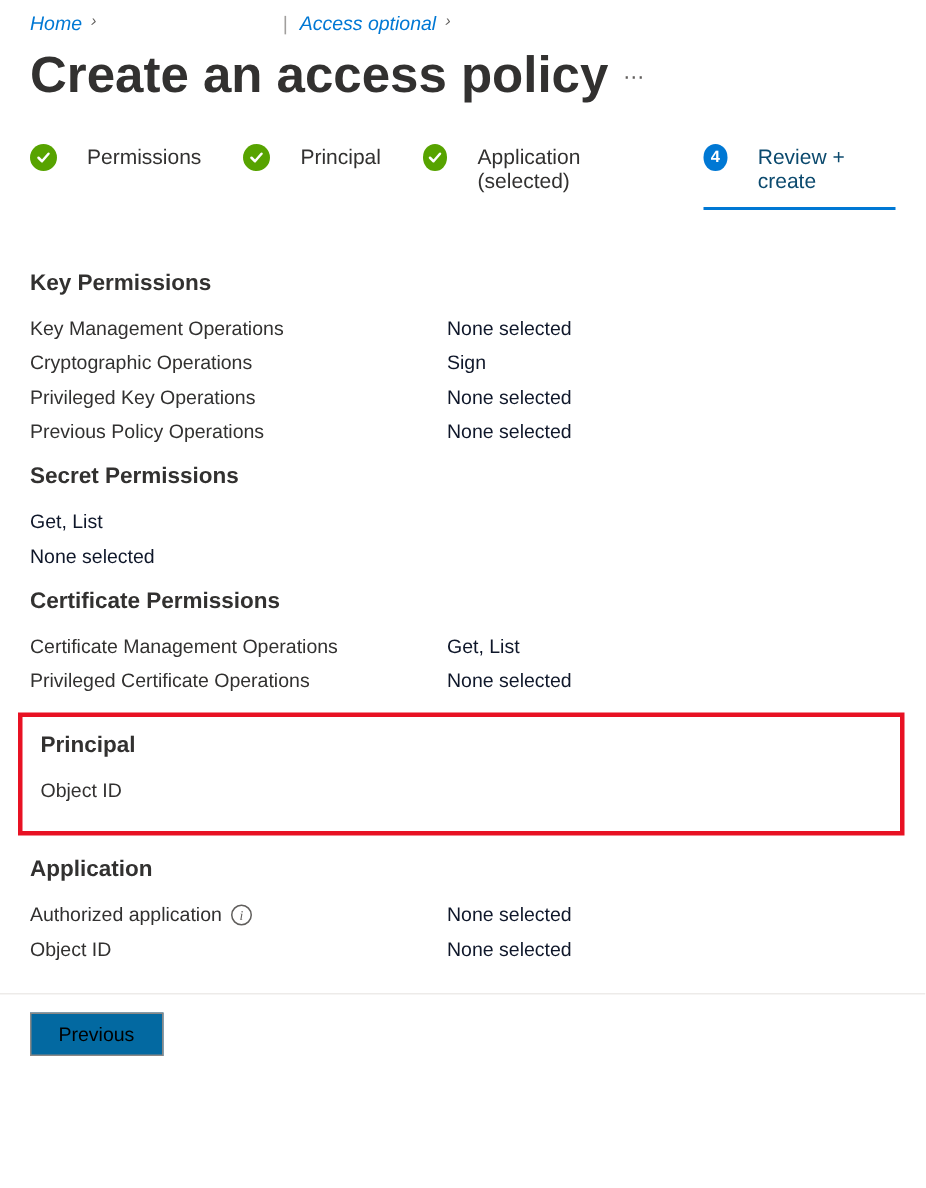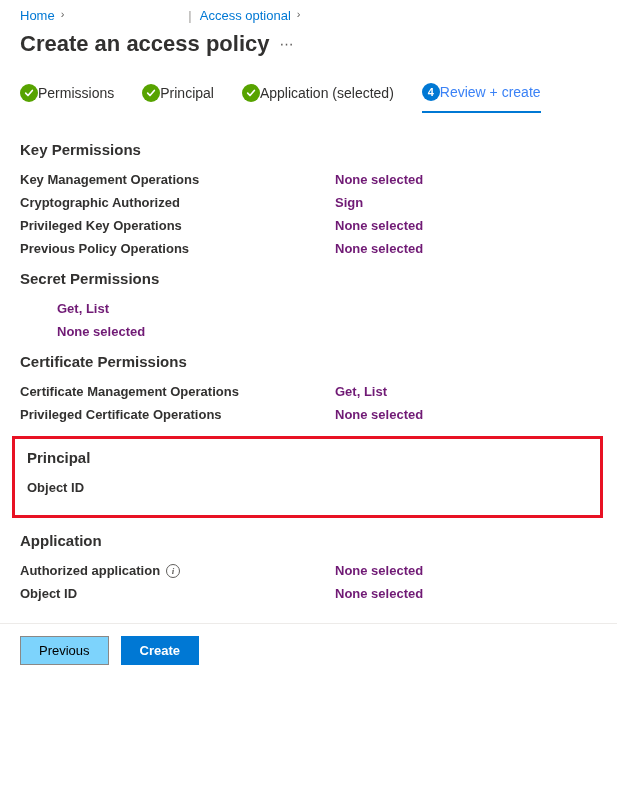--- a/index.html
+++ b/index.html
@@ -10,87 +10,85 @@
       background: #fff;
       width: 617px;
       padding: 0;
     }
     .breadcrumb {
       display: flex;
       align-items: flex-start;
       gap: 6px;
       padding: 8px 20px 4px;
       font-size: 13px;
+      font-style: italic;
     }
     .breadcrumb a { color: #0078d4; text-decoration: none; cursor: pointer; }
     .breadcrumb .chev { color: #605e5c; font-size: 11px; }
     .breadcrumb .sep { color: #a19f9d; margin: 0 2px; }
     .page-title-row {
       display: flex;
       align-items: center;
       gap: 10px;
       padding: 4px 20px 18px;
     }
     .page-title {
-      font-size: 22px;
+      font-size: 34px;
       font-weight: 600;
       color: #323130;
     }
     .more-dots { color: #605e5c; font-size: 14px; cursor: pointer; letter-spacing: 1px;}
     .stepper {
       display: flex;
       gap: 28px;
       padding: 8px 20px 0;
       border-bottom: 0;
     }
     .step {
       display: flex;
-      align-items: center;
-      gap: 0;
+      gap: 20px;
       padding-bottom: 10px;
       cursor: pointer;
       font-size: 14px;
     }
     .step.active {
       border-bottom: 2px solid #0078d4;
     }
     .step-circle {
       width: 18px; height: 18px; border-radius: 50%;
       display: flex; align-items: center; justify-content: center;
       font-size: 11px; font-weight: 600; color: #fff;
     }
     .step-circle.check { background: #57a300; }
     .step-circle.num { background: #0078d4; }
     .step-label { color: #323130; }
-    .step.active .step-label { color: #3b82f6; font-weight: 400; }
+    .step.active .step-label { color: #0c4a6e; font-weight: 400; }
     .content { padding: 24px 20px 14px; }
     .section-title {
       font-size: 15px;
       font-weight: 700;
       margin: 14px 0 14px;
     }
-    .section-title.first { margin-top: 4px; }
+    .section-title.first { margin-top: 16px; }
     .kv-row {
       display: flex;
       margin: 8px 0;
       align-items: center;
-      font-weight: bold;
     }
     .kv-label {
       width: 278px;
       font-size: 13px;
       color: #323130;
       display: flex;
       align-items: center;
       gap: 6px;
     }
     .kv-value {
       font-size: 13px;
-      color: #701a75;
-      margin-left: 37px;
+      color: #0f172a;
     }
     .highlight-box {
       border: 3px solid #e81123;
       padding: 10px 12px 12px;
       margin: 14px -6px 14px -8px;
     }
     .highlight-box .section-title { margin-top: 0; }
     .info-icon {
       display: inline-flex;
       width: 14px; height: 14px;
@@ -104,21 +102,21 @@
     .footer {
       border-top: 1px solid #edebe9;
       padding: 12px 20px;
       display: flex;
       gap: 12px;
     }
     .btn {
       padding: 6px 18px;
       font-size: 13px;
       border: 1px solid #8a8886;
-      background: #7dd3fc;
+      background: #0369a1;
       cursor: pointer;
       font-family: inherit;
     }
     .btn-primary {
       background: #0078d4;
       border-color: #0078d4;
       color: #fff;
       font-weight: 600;
     }
     svg.check-svg { width: 10px; height: 10px; }
@@ -172,21 +170,21 @@
 </div>
 
 <div class="content">
 
   <div class="section-title first">Key Permissions</div>
   <div class="kv-row">
     <div class="kv-label">Key Management Operations</div>
     <div class="kv-value">None selected</div>
   </div>
   <div class="kv-row">
-    <div class="kv-label">Cryptographic Authorized</div>
+    <div class="kv-label">Cryptographic Operations</div>
     <div class="kv-value">Sign</div>
   </div>
   <div class="kv-row">
     <div class="kv-label">Privileged Key Operations</div>
     <div class="kv-value">None selected</div>
   </div>
   <div class="kv-row">
     <div class="kv-label">Previous Policy Operations</div>
     <div class="kv-value">None selected</div>
   </div>
@@ -227,14 +225,13 @@
   </div>
   <div class="kv-row">
     <div class="kv-label">Object ID</div>
     <div class="kv-value">None selected</div>
   </div>
 
 </div>
 
 <div class="footer">
   <button class="btn">Previous</button>
-  <button class="btn btn-primary">Create</button>
 </div>
 
 </body></html>

